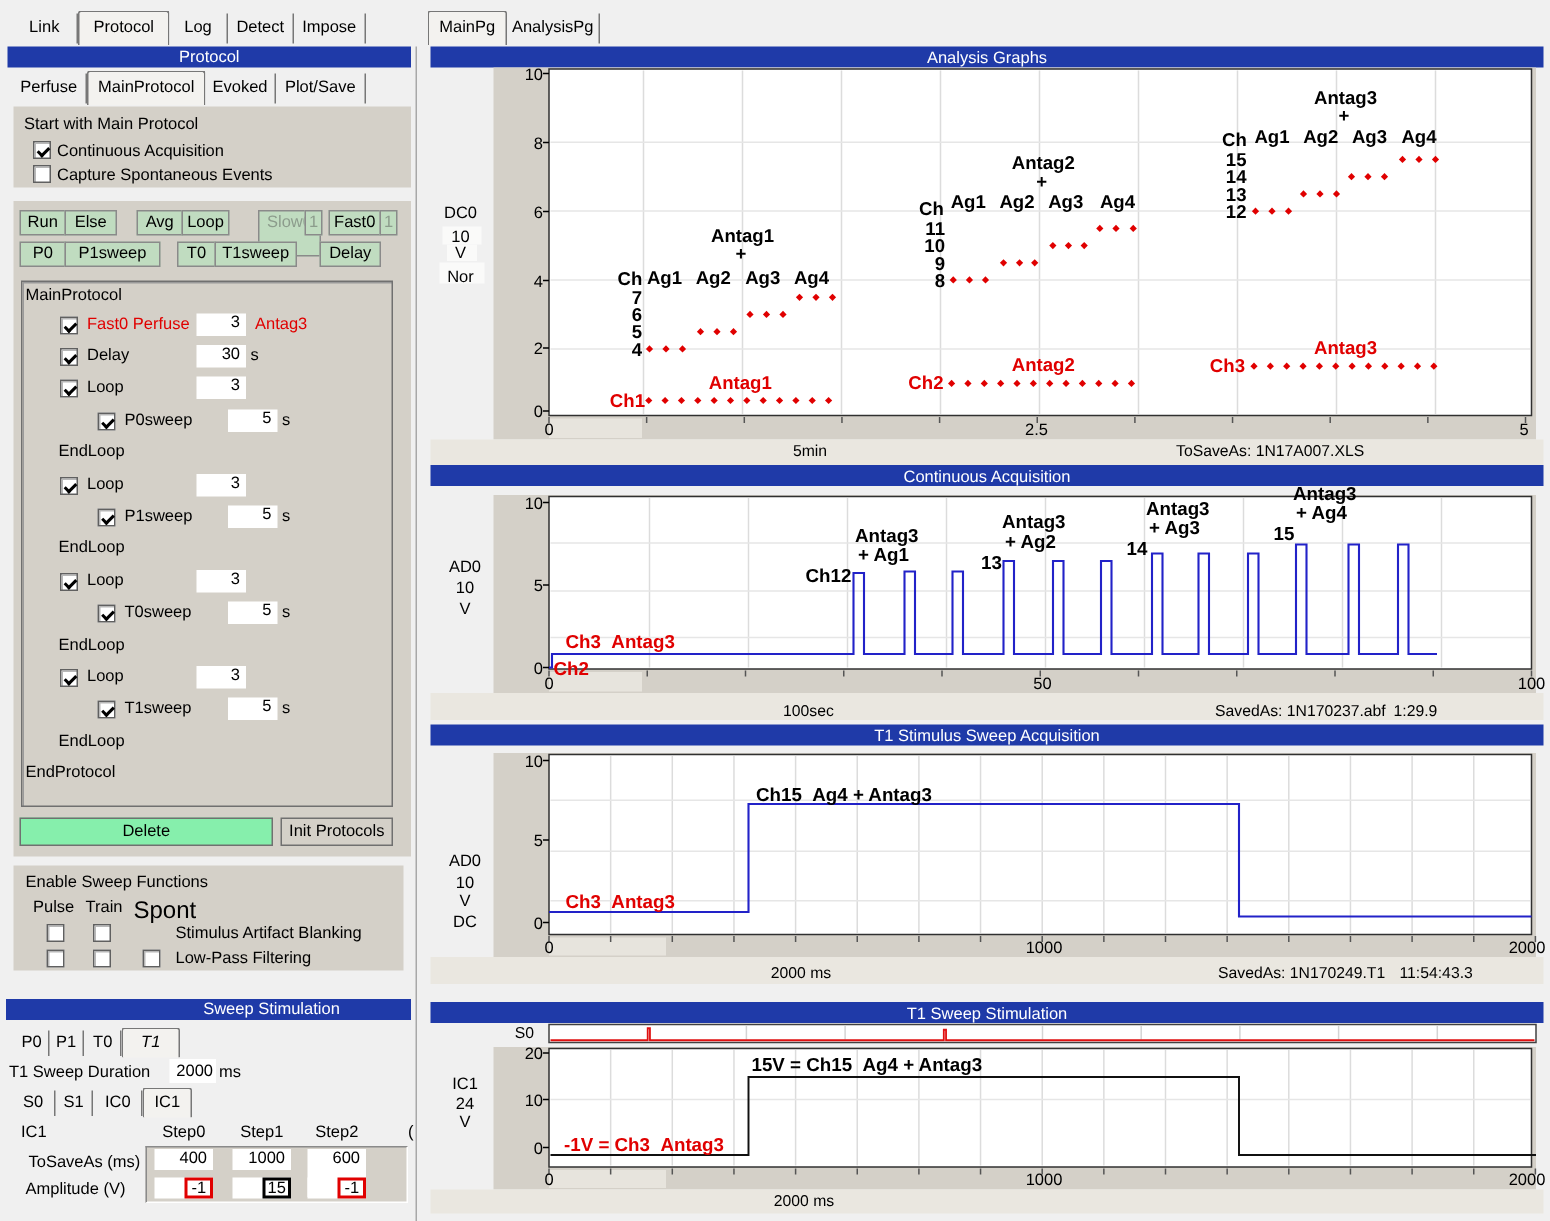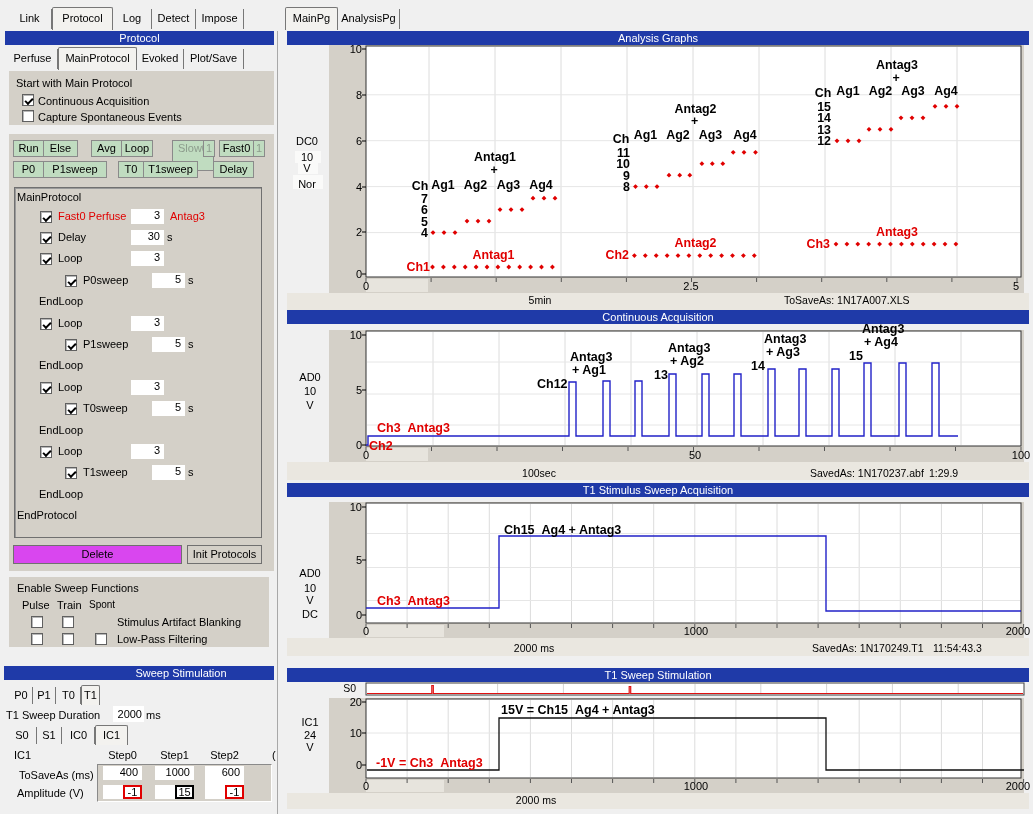--- a/index.html
+++ b/index.html
@@ -81,40 +81,40 @@
 <div class="lbl" style="left:39px;top:424px;color:#000;font-size:11px;">EndLoop</div>
 <div class="cb ck" style="left:40px;top:446px"></div>
 <div class="lbl" style="left:58px;top:445px;color:#000;font-size:11px;">Loop</div>
 <div class="inp" style="left:131px;top:444px;width:33px;height:15px;line-height:13px">3</div>
 <div class="cb ck" style="left:65px;top:467px"></div>
 <div class="lbl" style="left:83px;top:466px;color:#000;font-size:11px;">T1sweep</div>
 <div class="inp" style="left:152px;top:465px;width:33px;height:15px;line-height:13px">5</div>
 <div class="lbl" style="left:188px;top:466px;color:#000;font-size:11px;">s</div>
 <div class="lbl" style="left:39px;top:488px;color:#000;font-size:11px;">EndLoop</div>
 <div class="lbl" style="left:17px;top:509px;color:#000;font-size:11px;">EndProtocol</div>
-<div class="a" style="left:13px;top:545px;width:169px;height:19px;background:#d946ef;border:1px solid #707070;text-align:center;line-height:17px">Delete</div>
+<div class="a" style="left:13px;top:545px;width:169px;height:19px;background:#86efac;border:1px solid #707070;text-align:center;line-height:17px">Delete</div>
 <div class="a" style="left:187px;top:545px;width:75px;height:19px;background:#d4d0c8;border:1px solid #707070;text-align:center;line-height:17px">Init Protocols</div>
 <div class="a" style="left:9px;top:577px;width:260px;height:70px;background:#d4d0c8;"></div>
 <div class="lbl" style="left:17px;top:582px;color:#000;font-size:11px;">Enable Sweep Functions</div>
 <div class="lbl" style="left:22px;top:599px;color:#000;font-size:11px;">Pulse</div>
 <div class="lbl" style="left:57px;top:599px;color:#000;font-size:11px;">Train</div>
-<div class="lbl" style="left:89px;top:599px;color:#000;font-size:10px;">Spont</div>
+<div class="lbl" style="left:89px;top:599px;color:#000;font-size:16px;">Spont</div>
 <div class="cb" style="left:31px;top:616px"></div>
 <div class="cb" style="left:62px;top:616px"></div>
 <div class="lbl" style="left:117px;top:616px;color:#000;font-size:11px;">Stimulus Artifact Blanking</div>
 <div class="cb" style="left:31px;top:633px"></div>
 <div class="cb" style="left:62px;top:633px"></div>
 <div class="cb" style="left:95px;top:633px"></div>
 <div class="lbl" style="left:117px;top:633px;color:#000;font-size:11px;">Low-Pass Filtering</div>
 <div class="a" style="left:4px;top:666px;width:270px;height:14px;background:#1f3aa8;"></div>
 <div class="lbl" style="left:4px;top:667px;color:#fff;font-size:11px;width:270px;text-align:center;margin-left:42px;">Sweep Stimulation</div>
 <div class="tab" style="left:10px;top:687px;width:23px;height:17px;line-height:16px;">P0</div>
 <div class="tab" style="left:33px;top:687px;width:23px;height:17px;line-height:16px;">P1</div>
 <div class="tab" style="left:57px;top:687px;width:24px;height:17px;line-height:16px;">T0</div>
-<div class="tab tabA" style="left:81px;top:687px;width:19px;top:685px;height:20px;line-height:18px;">T1</div>
+<div class="tab tabA" style="left:81px;top:687px;width:39px;top:685px;height:20px;line-height:18px;font-style:italic;">T1</div>
 <div class="lbl" style="left:6px;top:709px;color:#000;font-size:11px;">T1 Sweep Duration</div>
 <div class="a" style="left:113px;top:706px;width:31px;height:16px;background:#fff;text-align:right;line-height:16px;padding-right:2px">2000</div>
 <div class="lbl" style="left:146px;top:709px;color:#000;font-size:11px;">ms</div>
 <div class="tab" style="left:8px;top:727px;width:29px;height:17px;line-height:16px;">S0</div>
 <div class="tab" style="left:37px;top:727px;width:25px;height:17px;line-height:16px;">S1</div>
 <div class="tab" style="left:63px;top:727px;width:32px;height:17px;line-height:16px;">IC0</div>
 <div class="tab tabA" style="left:95px;top:727px;width:33px;top:725px;height:20px;line-height:18px;">IC1</div>
 <div class="lbl" style="left:14px;top:749px;color:#000;font-size:11px;">IC1</div>
 <div class="lbl" style="left:103px;top:749px;color:#000;font-size:11px;width:39px;text-align:center;">Step0</div>
 <div class="lbl" style="left:155px;top:749px;color:#000;font-size:11px;width:39px;text-align:center;">Step1</div>

